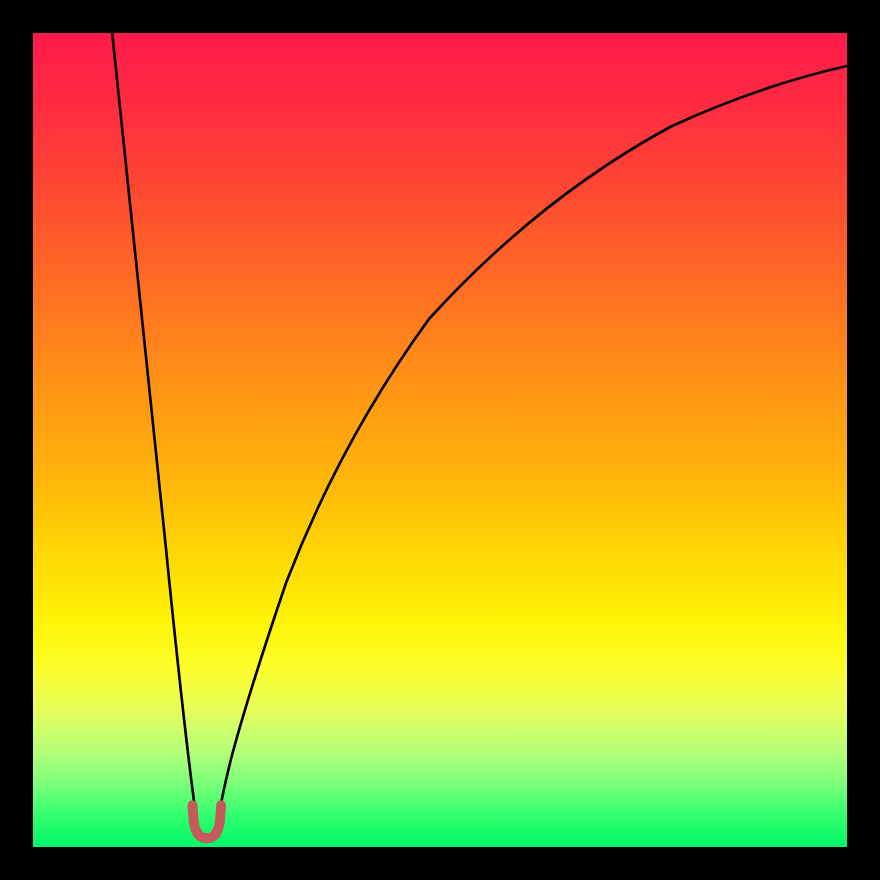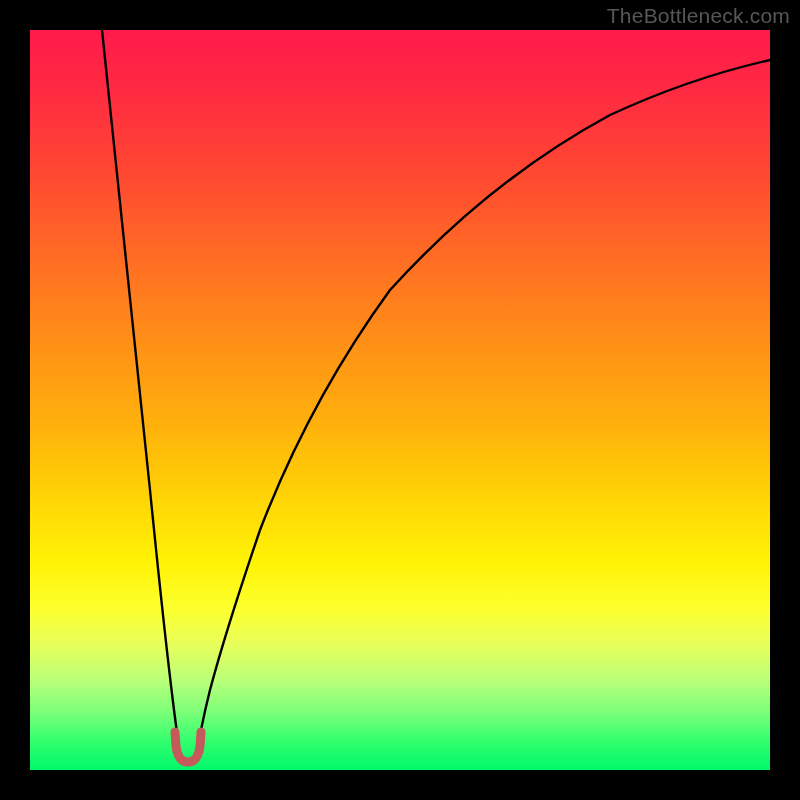--- a/index.html
+++ b/index.html
@@ -80,14 +80,13 @@
                Q 460 150 580 85
                Q 660 48 740 30" stroke="#000" stroke-width="2.4" fill="none" stroke-linecap="round"></path>
       <path d="M 145 702
                L 146 716
                Q 148 732 158 732
                Q 168 732 170 716
                L 171 702" stroke="#c45a5a" stroke-width="9" fill="none" stroke-linecap="round" stroke-linejoin="round"></path>
     </svg>
   </div>
 
-  <div class="watermark">TheBottleneck.com</div>
 </div>
 
 </body></html>

